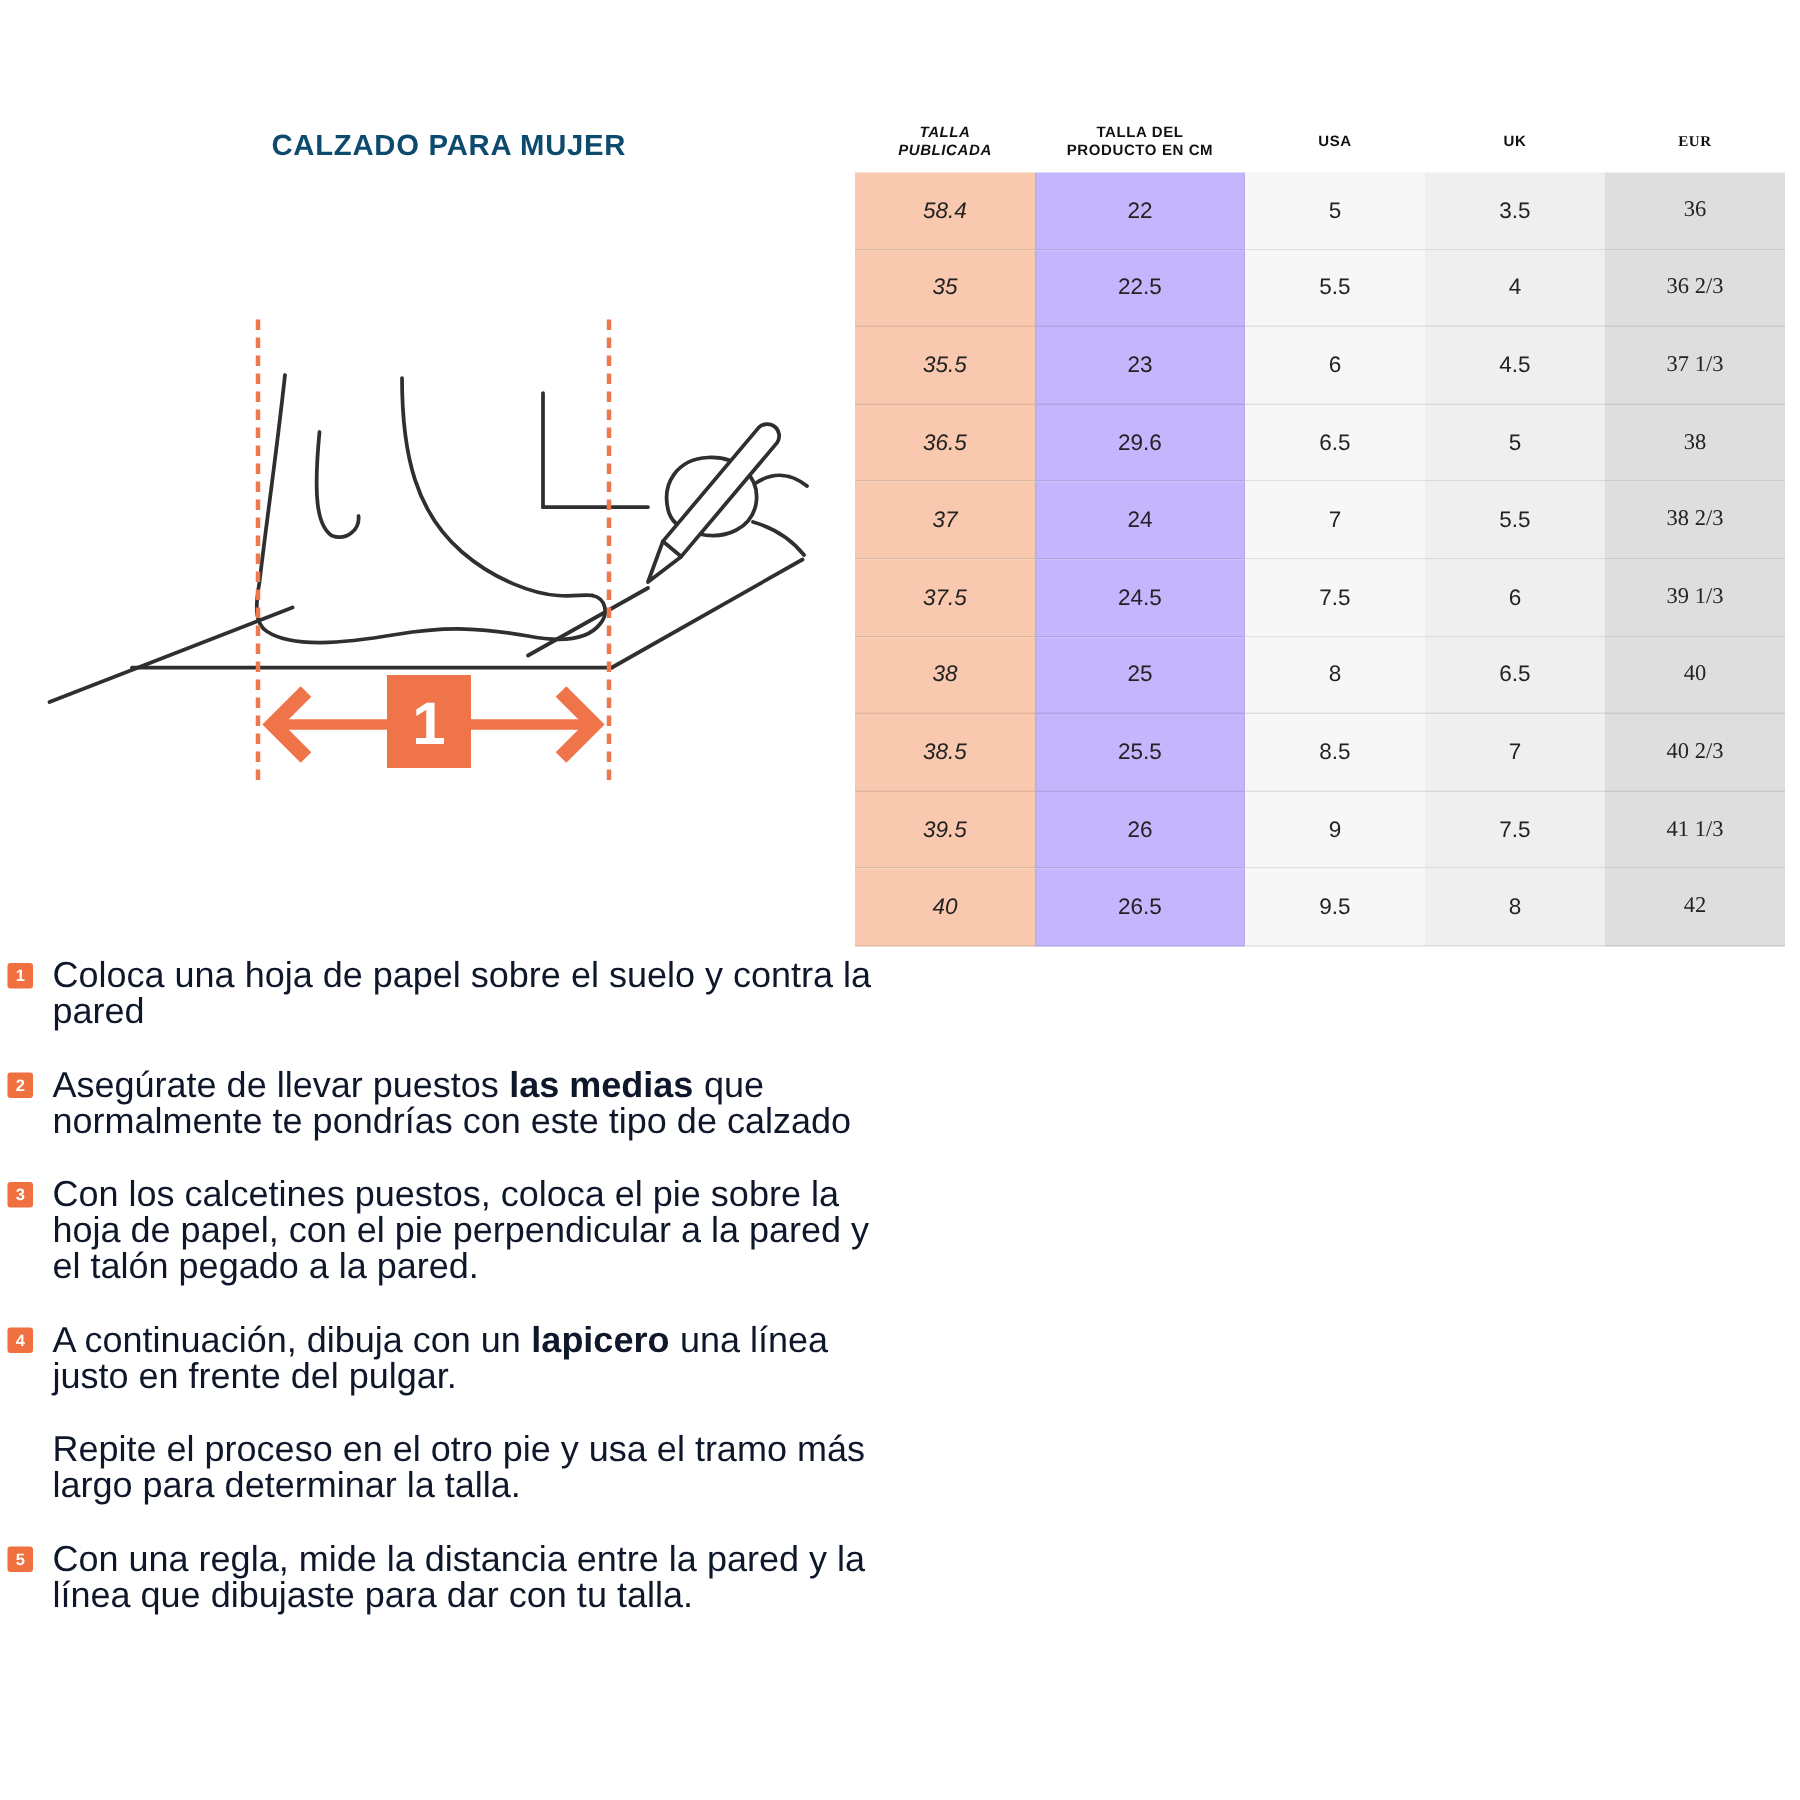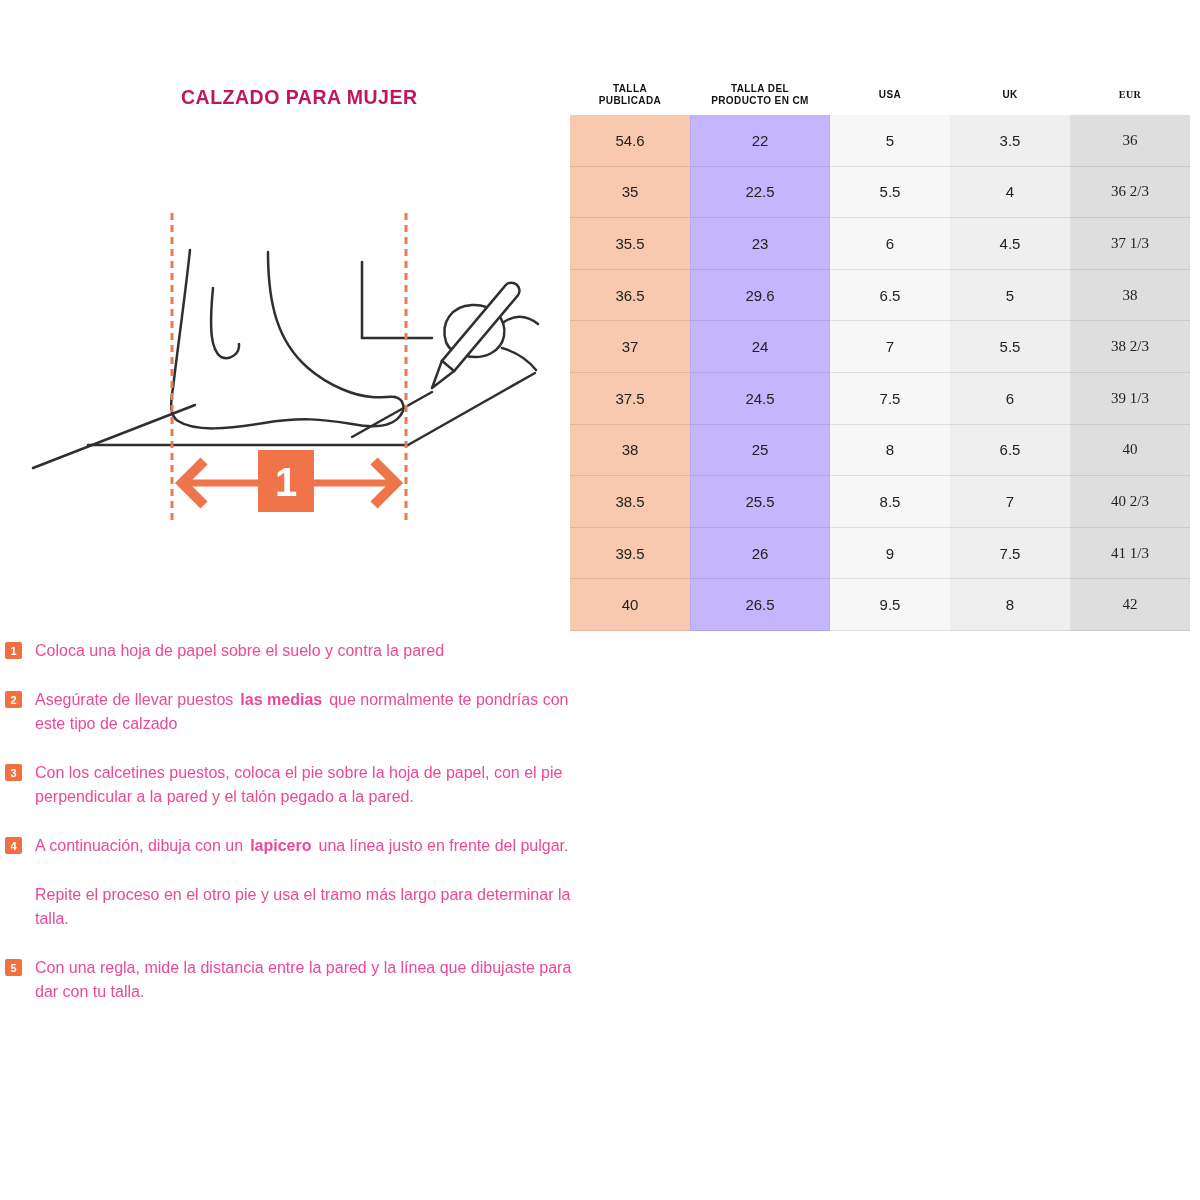--- a/index.html
+++ b/index.html
@@ -1,50 +1,50 @@
 <!DOCTYPE html>
 <html><head>
 <meta charset="utf-8">
 <style>
   html,body{margin:0;padding:0;background:#ffffff;}
   body{font-family:"Liberation Sans", sans-serif; color:#2e2e2e;}
   .canvas{position:relative;width:1200px;height:1200px;background:#fff;overflow:hidden;}
 
   
   .page-title{position:absolute;left:181px;top:86px;font-size:19.5px;font-weight:bold;
-    letter-spacing:.5px;color:#be185d;}
+    letter-spacing:.5px;color:#0c4a6e;}
 
   
   .illus{position:absolute;left:20px;top:195px;width:530px;height:350px;}
 
   
   .size-table{position:absolute;left:570px;top:75px;width:620px;}
   .thead{display:flex;height:40px;}
   .th{display:flex;align-items:center;justify-content:center;text-align:center;
       font-size:10px;font-weight:bold;letter-spacing:.4px;color:#111;line-height:1.2;}
   .th span{display:inline-block;}
-  .c0{width:120px;} .c1{width:140px;} .c2{width:120px;} .c3{width:120px;} .c4{width:120px;font-family:Liberation Serif, serif;}
+  .c0{width:120px;font-style:italic;} .c1{width:140px;} .c2{width:120px;} .c3{width:120px;} .c4{width:120px;font-family:Liberation Serif, serif;}
   .th.c0 span{max-width:80px;} .th.c1 span{max-width:104px;}
   .tbody .tr{display:flex;height:51.6px;}
   .td{display:flex;align-items:center;justify-content:center;font-size:15px;color:#222;
       border-bottom:1px solid rgba(0,0,0,0.09);box-sizing:border-box;}
   .td.c0{background:#f8c9ae;}
   .td.c1{background:#c4b5fd;border-left:1px solid rgba(0,0,0,0.06);border-right:1px solid rgba(0,0,0,0.04);}
   .td.c2{background:#f7f7f7;}
   .td.c3{background:#efefef;}
   .td.c4{background:#dedede;}
 
   
   .instructions{position:absolute;left:5px;top:639px;width:600px;}
   .instr{display:flex;margin-bottom:25px;}
   .badge{flex:0 0 auto;width:17px;height:17px;margin-top:3px;margin-right:13px;
     background:#f0703f;border-radius:2px;color:#fff;font-size:11px;font-weight:bold;
     display:flex;align-items:center;justify-content:center;}
   .instr.no-badge .badge{visibility:hidden;}
-  .itext{margin:0;width:552px;font-size:16px;line-height:24px;color:#ec4899;}
+  .itext{margin:0;width:552px;font-size:24px;line-height:24px;color:#0f172a;}
   .bw{font-weight:bold;margin:0 7px;}
 </style>
 </head>
 <body>
 
 <div class="canvas">
 
   <div class="page-title">CALZADO PARA MUJER</div>
 
   <svg class="illus" viewBox="0 0 530 350" xmlns="http://www.w3.org/2000/svg">
@@ -97,21 +97,21 @@
         </div>
       <div class="th c3">
           <span>UK</span>
         </div>
       <div class="th c4">
           <span>EUR</span>
         </div>
     </div>
     <div class="tbody">
       <div class="tr">
-        <div class="td c0">54.6</div>
+        <div class="td c0">58.4</div>
         <div class="td c1">22</div>
         <div class="td c2">5</div>
         <div class="td c3">3.5</div>
         <div class="td c4">36</div>
       </div>
       <div class="tr">
         <div class="td c0">35</div>
         <div class="td c1">22.5</div>
         <div class="td c2">5.5</div>
         <div class="td c3">4</div>

